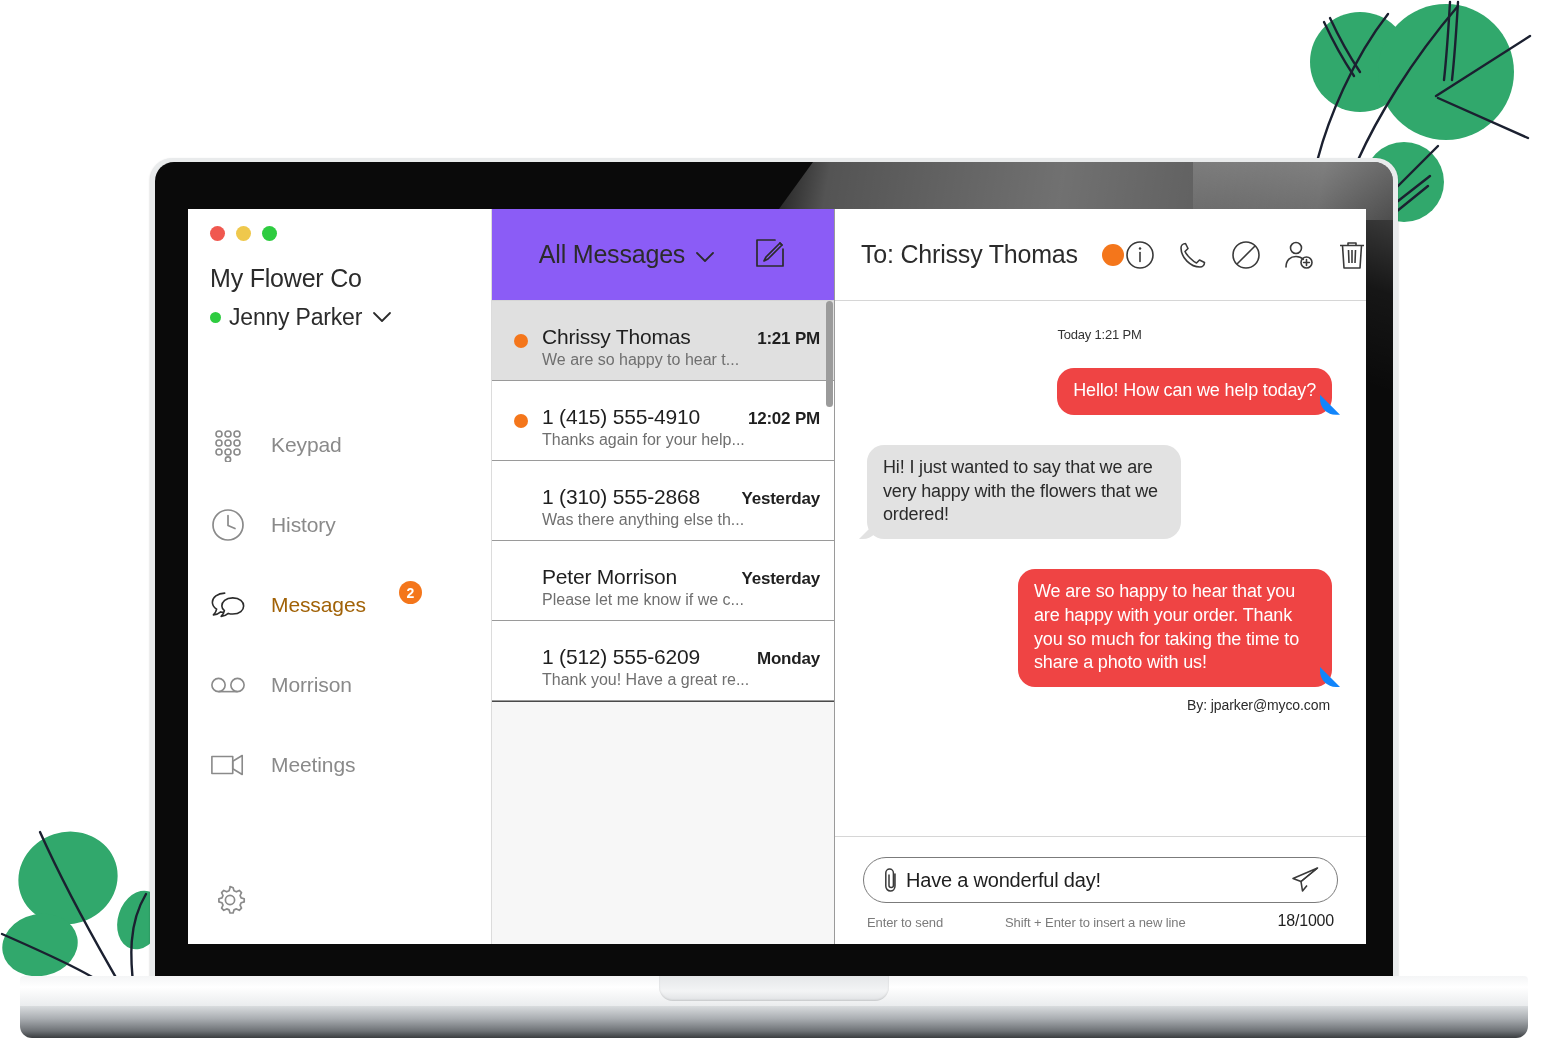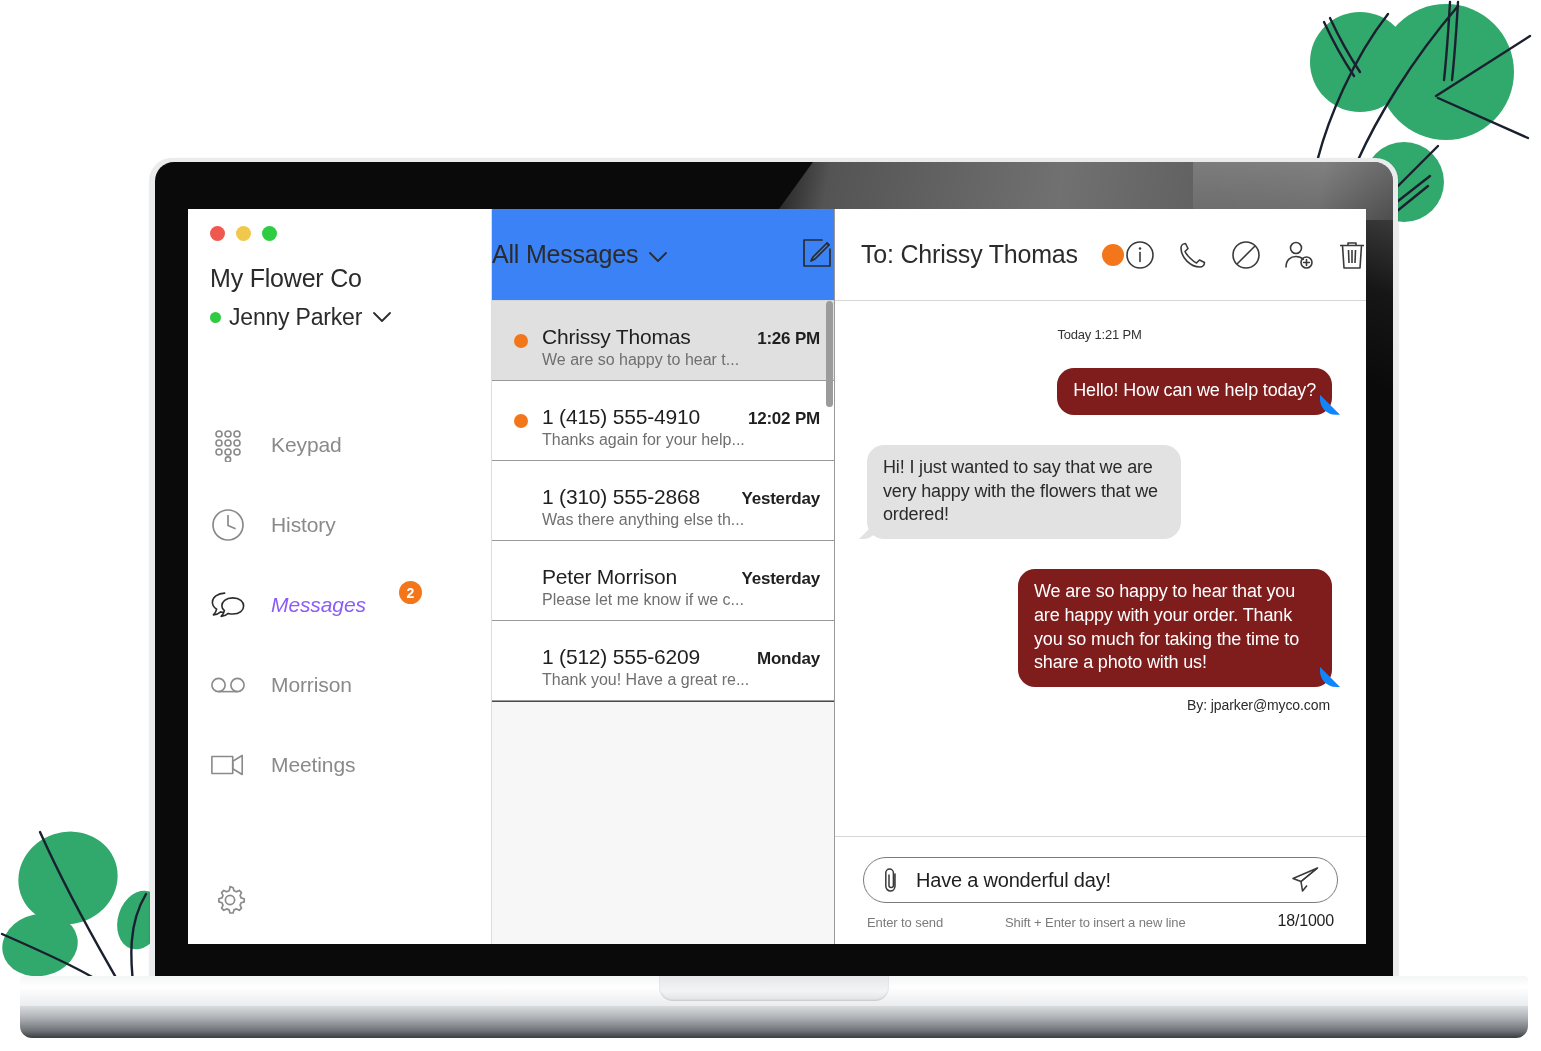--- a/index.html
+++ b/index.html
@@ -75,34 +75,34 @@
   .dot.g{background:#2ecc40;}
   .org-name{padding:23px 0 0 22px;font-size:25px;color:#2b2b2b;letter-spacing:-.2px;}
   .user-row{display:flex;align-items:center;gap:8px;padding:11px 0 0 22px;}
   .presence{width:11px;height:11px;border-radius:50%;background:#2ecc40;flex:none;}
   .user-name{font-size:23px;color:#2b2b2b;letter-spacing:-.2px;}
   .caret{margin-left:2px;}
   .nav{margin-top:74px;display:flex;flex-direction:column;}
   .nav-item{display:flex;align-items:center;height:80px;padding-left:22px;gap:25px;cursor:default;}
   .nav-icon{width:36px;height:36px;display:flex;align-items:center;justify-content:center;flex:none;}
   .nav-label{font-size:21px;color:#8a8a8a;letter-spacing:-.1px;}
-  .nav-item.active .nav-label{color:#8b5cf6;font-style:italic;}
+  .nav-item.active .nav-label{color:#a16207;}
   .badge{
     width:23px;height:23px;border-radius:50%;background:#f4761b;color:#fff;
     font-size:14px;display:flex;align-items:center;justify-content:center;
     margin-left:8px;align-self:flex-start;margin-top:16px;font-weight:bold;
   }
   .settings{position:absolute;left:22px;bottom:22px;width:40px;height:40px;
             display:flex;align-items:center;justify-content:center;}
 
   
   .listcol{width:343px;height:100%;box-sizing:border-box;display:flex;flex-direction:column;
            border-right:1px solid #9a9a9a;position:relative;background:#f7f7f7;}
-  .list-head{height:91px;flex:none;display:flex;align-items:center;justify-content:space-between;
-             gap:38px;background:#3b82f6;border-bottom:1px solid #d6d6d6;}
+  .list-head{height:91px;flex:none;display:flex;align-items:center;justify-content:center;
+             gap:38px;background:#8b5cf6;border-bottom:1px solid #d6d6d6;}
   .list-head-title{font-size:25px;color:#2b2b2b;display:flex;align-items:center;gap:10px;letter-spacing:-.2px;}
   .compose-btn{width:34px;height:34px;display:flex;align-items:center;justify-content:center;}
   .threads{flex:none;background:#fff;}
   .thread{
     height:80px;box-sizing:border-box;border-bottom:1px solid #9a9a9a;
     display:flex;align-items:center;padding:0 14px 0 0;background:#fff;position:relative;
   }
   .thread.sel{background:#e0e0e0;}
   .unread-dot{width:14px;height:14px;border-radius:50%;background:#f4761b;
               margin:0 14px 0 22px;flex:none;}
@@ -126,38 +126,38 @@
   .act{width:32px;height:32px;display:flex;align-items:center;justify-content:center;}
   .conv-body{flex:1;overflow:hidden;padding:26px 34px 0 32px;display:flex;flex-direction:column;}
   .daystamp{text-align:center;font-size:13px;color:#333;margin-bottom:26px;letter-spacing:-.2px;}
   .msg-row{display:flex;margin-bottom:30px;}
   .msg-row.out{justify-content:flex-end;}
   .msg-row.in{justify-content:flex-start;}
   .bubble{
     max-width:282px;font-size:18px;line-height:1.32;padding:11px 16px 12px 16px;
     border-radius:17px;position:relative;letter-spacing:-.15px;
   }
-  .bubble.out{background:#7f1d1d;color:#fff;}
+  .bubble.out{background:#ef4444;color:#fff;}
   .bubble.in{background:#e2e2e2;color:#2b2b2b;}
   .bubble.out::after{
     content:"";position:absolute;right:-8px;bottom:0;width:20px;height:20px;
     background:#1185fb;border-bottom-left-radius:16px;
     clip-path:polygon(0 0, 100% 100%, 0 100%);
   }
   .bubble.in::after{
     content:"";position:absolute;left:-8px;bottom:0;width:20px;height:20px;
     background:#e2e2e2;border-bottom-right-radius:16px;
     clip-path:polygon(100% 0, 100% 100%, 0 100%);
   }
   .msg-sig{text-align:right;font-size:14px;color:#2b2b2b;margin:-20px 2px 0 0;letter-spacing:-.1px;}
 
   .composer{flex:none;border-top:1px solid #d6d6d6;padding:20px 28px 14px 28px;}
   .composer-box{
     height:46px;border:1px solid #7b7b7b;border-radius:24px;display:flex;align-items:center;
-    padding:0 16px 0 16px;gap:14px;background:#fff;box-sizing:border-box;
+    padding:0 16px 0 16px;gap:4px;background:#fff;box-sizing:border-box;
   }
   .clip{width:22px;height:26px;flex:none;display:flex;align-items:center;justify-content:center;}
   .composer-text{flex:1;font-size:20px;color:#1f1f1f;letter-spacing:-.2px;white-space:nowrap;overflow:hidden;}
   .send{width:32px;height:32px;flex:none;display:flex;align-items:center;justify-content:center;}
   .composer-foot{display:flex;align-items:flex-end;margin-top:9px;padding:0 4px;}
   .hint{font-size:13px;color:#7b7b7b;letter-spacing:-.1px;}
   .hint.h2{margin-left:62px;}
   .counter{margin-left:auto;font-size:16px;color:#1f1f1f;letter-spacing:-.2px;}
 </style>
 </head>
@@ -332,21 +332,21 @@
               </div>
             </div>
 
             <div class="threads">
 
               <div class="thread sel">
                 <span class="unread-dot"></span>
                 <div class="thread-body">
                   <div class="thread-top">
                     <span class="thread-name">Chrissy  Thomas</span>
-                    <span class="thread-time">1:26 PM</span>
+                    <span class="thread-time">1:21 PM</span>
                   </div>
                   <div class="thread-snip">We are so happy to hear t...</div>
                 </div>
               </div>
 
               <div class="thread">
                 <span class="unread-dot"></span>
                 <div class="thread-body">
                   <div class="thread-top">
                     <span class="thread-name">1 (415) 555-4910</span>

